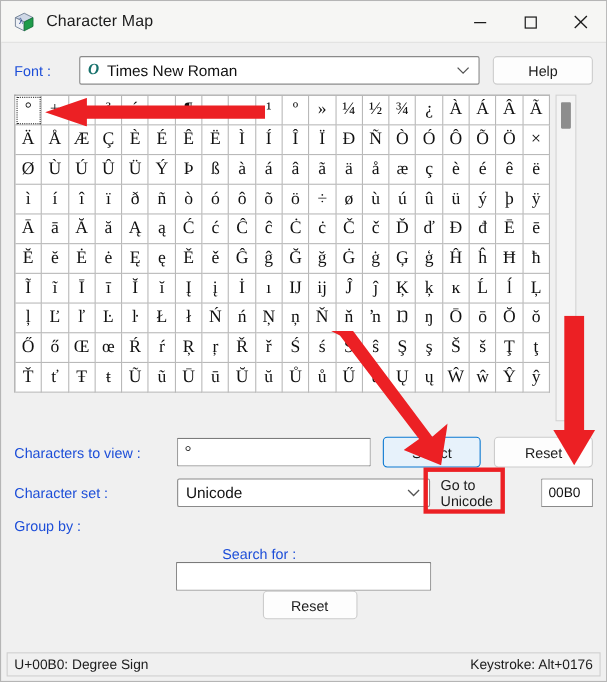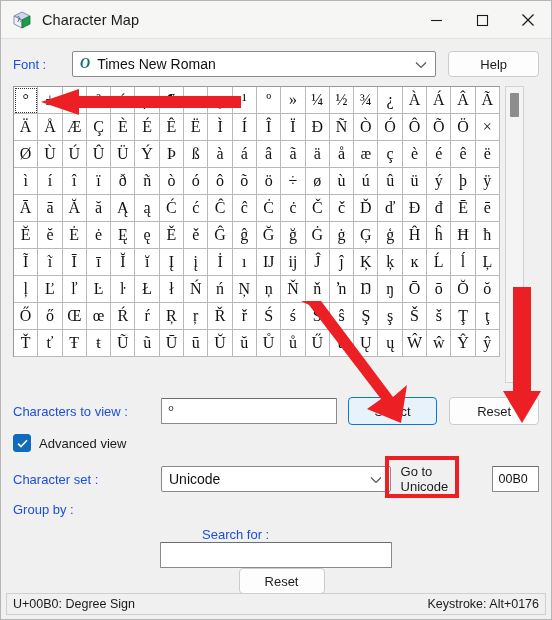--- a/index.html
+++ b/index.html
@@ -551,28 +551,20 @@
     </div>
 
     <div class="form">
       <div class="frow">
         <div class="lbl lbl-w">Characters to view :</div>
         <div class="text-input copy-input">°</div>
         <div class="btn btn-select">Select</div>
         <div class="btn btn-copy">Reset</div>
       </div>
 
-      <div class="adv">
-        <div class="checkbox">
-          <svg width="11" height="9" viewBox="0 0 11 9">
-              <polyline points="1,4.6 4,7.6 10,1.2" fill="none" stroke="#ffffff" stroke-width="1.5"></polyline>
-            </svg>
-        </div>
-        <div class="adv-label">Advanced view</div>
-      </div>
 
       <div class="frow">
         <div class="lbl lbl-w">Character set :</div>
         <div class="combo sel2">
           <span class="val">Unicode</span>
           <span class="chev">
             <svg width="12" height="8" viewBox="0 0 12 8">
                 <polyline points="1,1.5 6,6.5 11,1.5" fill="none" stroke="#555" stroke-width="1.2"></polyline>
               </svg>
           </span>

